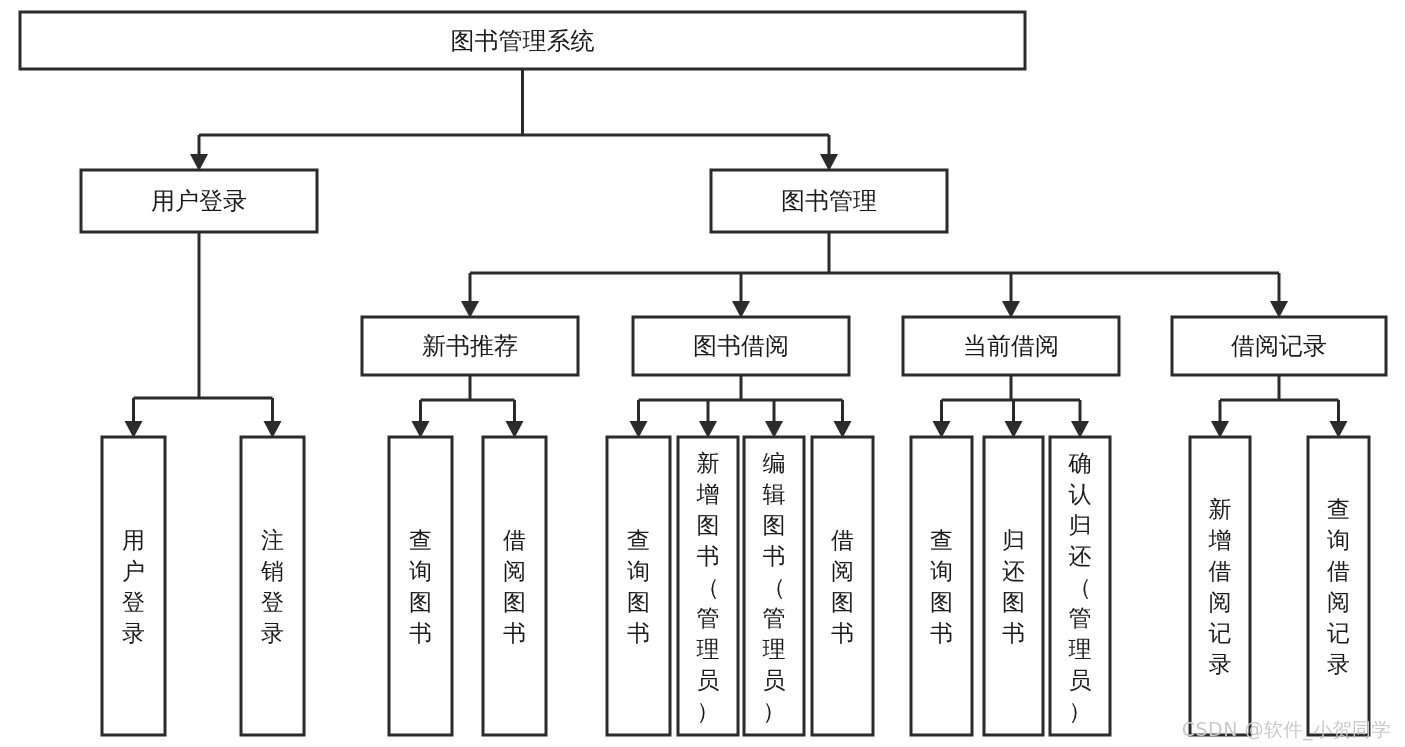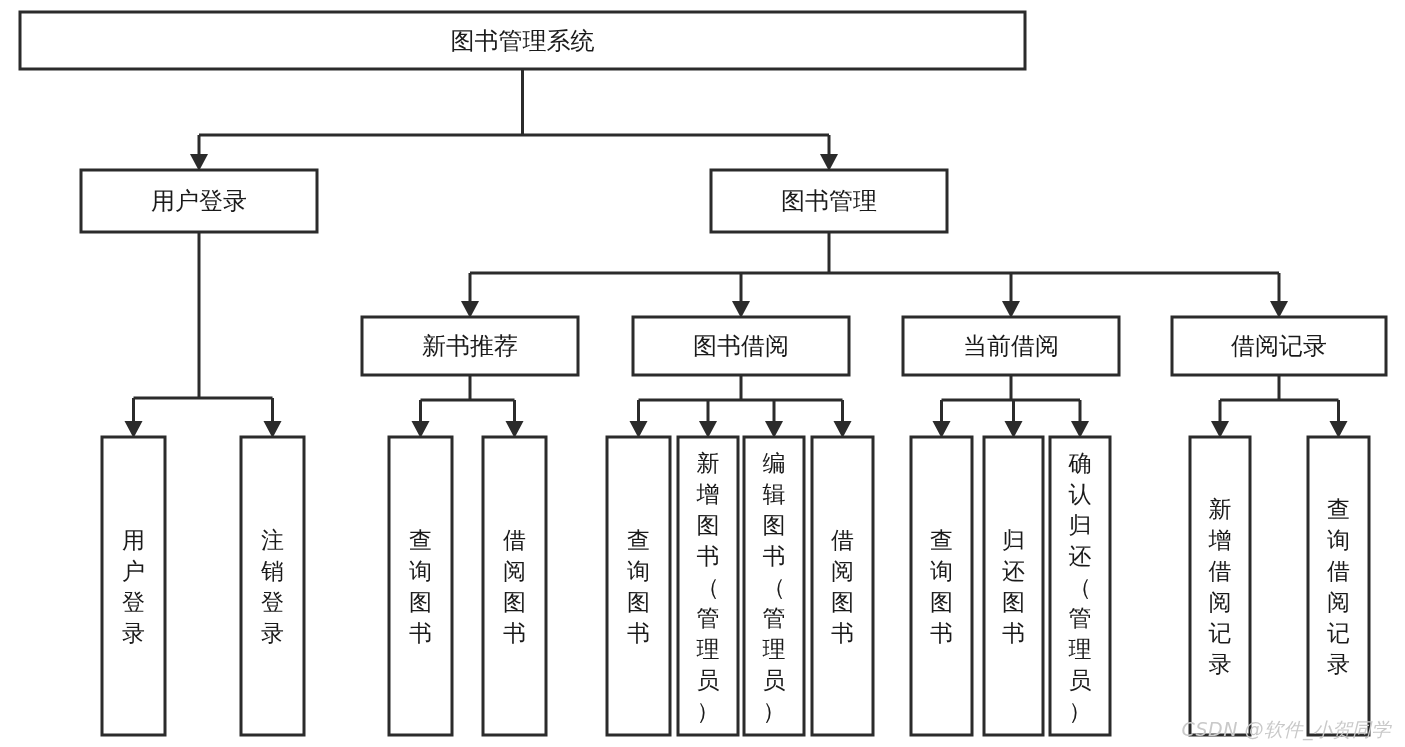--- a/index.html
+++ b/index.html
@@ -50,21 +50,20 @@
   .watermark {
     position: absolute;
     right: 14px;
     bottom: 4px;
     color: #c9c9c9;
     font-size: 19px;
     font-family: "DejaVu Sans", "Liberation Sans", sans-serif;
     letter-spacing: 0.5px;
     white-space: nowrap;
     pointer-events: none;
-    font-style: italic;
   }
 </style>
 </head>
 <body>
 
 <svg id="diagram" viewBox="0 0 1405 747" xmlns="http://www.w3.org/2000/svg">
   <g id="edges-layer">
       <path d="M522.5,69 L522.5,135" class="connector"></path>
       <path d="M199,135 L829,135" class="connector"></path>
       <path d="M199,135 L199,155" class="connector"></path>

